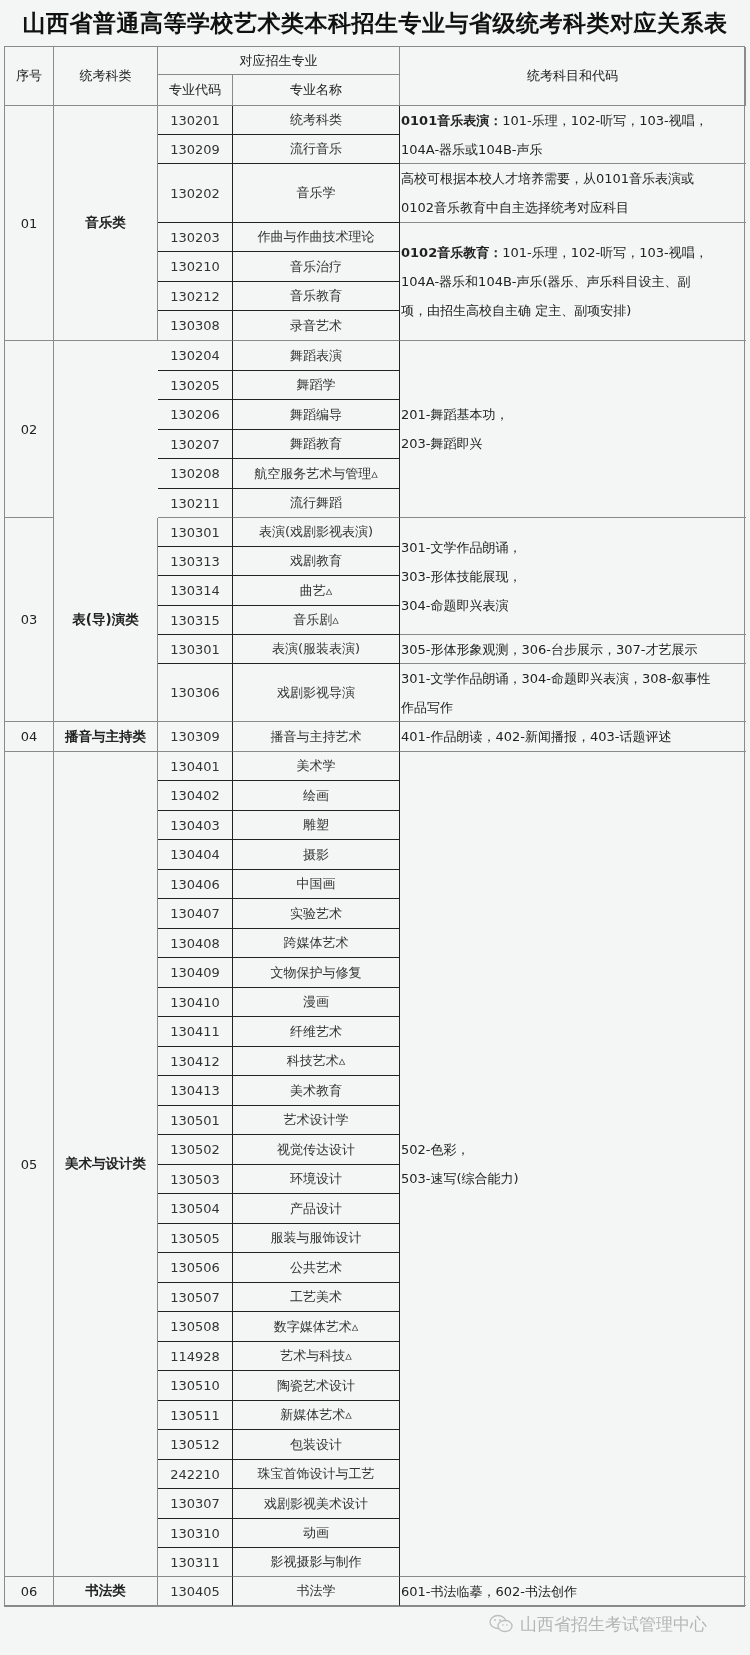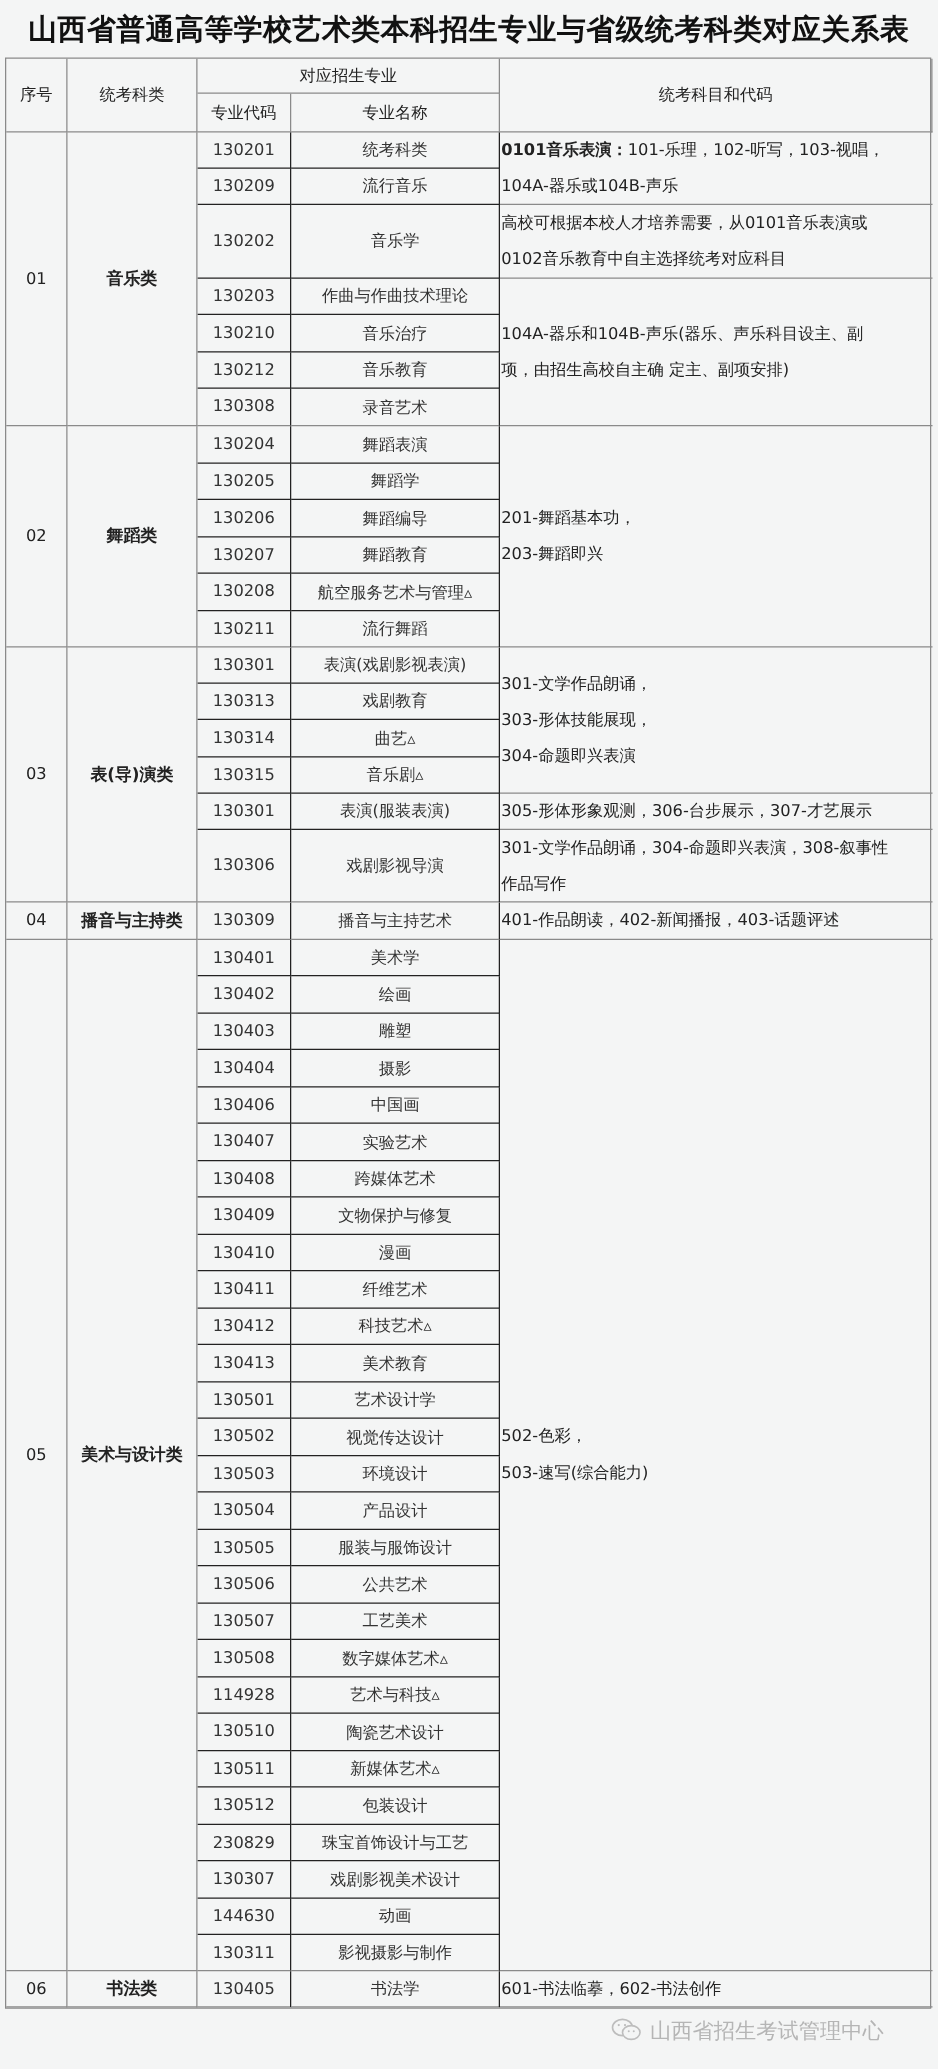--- a/index.html
+++ b/index.html
@@ -77,38 +77,38 @@
       </span>
     </div>
     <div class="cell last exam" style="grid-area: 5 / 5 / span 1;">
       <span class="lines">
         <span class="ln"><span>高校可根据本校人才培养需要，从0101音乐表演或</span></span>
         <span class="ln"><span>0102音乐教育中自主选择统考对应科目</span></span>
       </span>
     </div>
     <div class="cell last exam" style="grid-area: 6 / 5 / span 4;">
       <span class="lines">
+        <span class="ln"><b>0102音乐教育：</b><span>101-乐理，102-听写，103-视唱，</span></span>
         <span class="ln"><span>104A-器乐和104B-声乐(器乐、声乐科目设主、副</span></span>
         <span class="ln"><span>项，由招生高校自主确 定主、副项安排)</span></span>
       </span>
     </div>
     <div class="cell code" style="grid-area: 10 / 3;">130204</div>
     <div class="cell name" style="grid-area: 10 / 4;">舞蹈表演</div>
     <div class="cell code" style="grid-area: 11 / 3;">130205</div>
     <div class="cell name" style="grid-area: 11 / 4;">舞蹈学</div>
     <div class="cell code" style="grid-area: 12 / 3;">130206</div>
     <div class="cell name" style="grid-area: 12 / 4;">舞蹈编导</div>
     <div class="cell code" style="grid-area: 13 / 3;">130207</div>
     <div class="cell name" style="grid-area: 13 / 4;">舞蹈教育</div>
     <div class="cell code" style="grid-area: 14 / 3;">130208</div>
     <div class="cell name" style="grid-area: 14 / 4;">航空服务艺术与管理▵</div>
     <div class="cell code" style="grid-area: 15 / 3; border-bottom-color: rgb(138, 138, 138);">130211</div>
     <div class="cell name" style="grid-area: 15 / 4; border-bottom-color: rgb(138, 138, 138);">流行舞蹈</div>
     <div class="cell" style="grid-area: 10 / 1 / span 6;">02</div>
-    <div class="cell cat" style="grid-area: 10 / 2 / span 6;">舞蹈类</div>
     <div class="cell last exam" style="grid-area: 10 / 5 / span 6;">
       <span class="lines">
         <span class="ln"><span>201-舞蹈基本功，</span></span>
         <span class="ln"><span>203-舞蹈即兴</span></span>
       </span>
     </div>
     <div class="cell code" style="grid-area: 16 / 3;">130301</div>
     <div class="cell name" style="grid-area: 16 / 4;">表演(戏剧影视表演)</div>
     <div class="cell code" style="grid-area: 17 / 3;">130313</div>
     <div class="cell name" style="grid-area: 17 / 4;">戏剧教育</div>
@@ -190,25 +190,25 @@
     <div class="cell code" style="grid-area: 42 / 3;">130508</div>
     <div class="cell name" style="grid-area: 42 / 4;">数字媒体艺术▵</div>
     <div class="cell code" style="grid-area: 43 / 3;">114928</div>
     <div class="cell name" style="grid-area: 43 / 4;">艺术与科技▵</div>
     <div class="cell code" style="grid-area: 44 / 3;">130510</div>
     <div class="cell name" style="grid-area: 44 / 4;">陶瓷艺术设计</div>
     <div class="cell code" style="grid-area: 45 / 3;">130511</div>
     <div class="cell name" style="grid-area: 45 / 4;">新媒体艺术▵</div>
     <div class="cell code" style="grid-area: 46 / 3;">130512</div>
     <div class="cell name" style="grid-area: 46 / 4;">包装设计</div>
-    <div class="cell code" style="grid-area: 47 / 3;">230829</div>
+    <div class="cell code" style="grid-area: 47 / 3;">242210</div>
     <div class="cell name" style="grid-area: 47 / 4;">珠宝首饰设计与工艺</div>
     <div class="cell code" style="grid-area: 48 / 3;">130307</div>
     <div class="cell name" style="grid-area: 48 / 4;">戏剧影视美术设计</div>
-    <div class="cell code" style="grid-area: 49 / 3;">144630</div>
+    <div class="cell code" style="grid-area: 49 / 3;">130310</div>
     <div class="cell name" style="grid-area: 49 / 4;">动画</div>
     <div class="cell code" style="grid-area: 50 / 3; border-bottom-color: rgb(138, 138, 138);">130311</div>
     <div class="cell name" style="grid-area: 50 / 4; border-bottom-color: rgb(138, 138, 138);">影视摄影与制作</div>
     <div class="cell" style="grid-area: 23 / 1 / span 28;">05</div>
     <div class="cell cat" style="grid-area: 23 / 2 / span 28;">美术与设计类</div>
     <div class="cell last exam" style="grid-area: 23 / 5 / span 28;">
       <span class="lines">
         <span class="ln"><span>502-色彩，</span></span>
         <span class="ln"><span>503-速写(综合能力)</span></span>
       </span>

